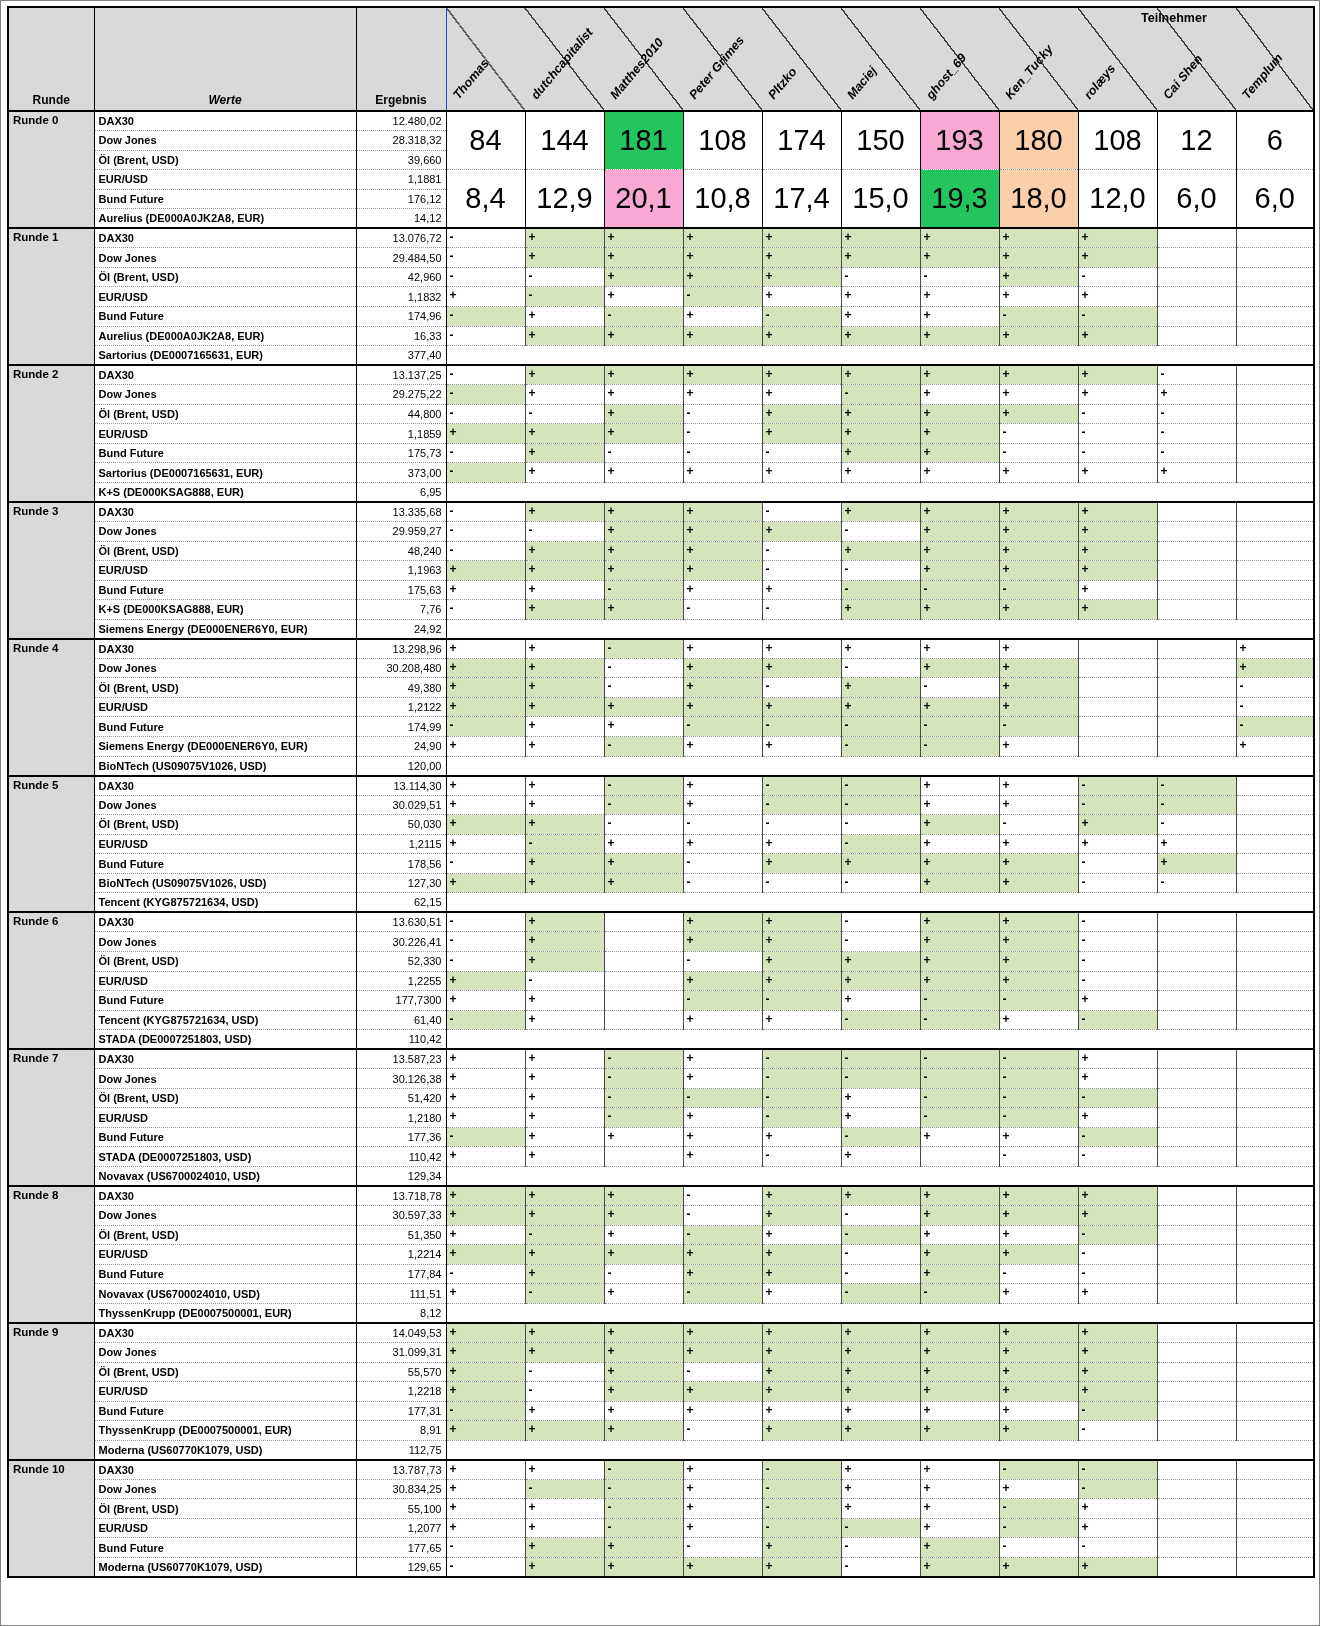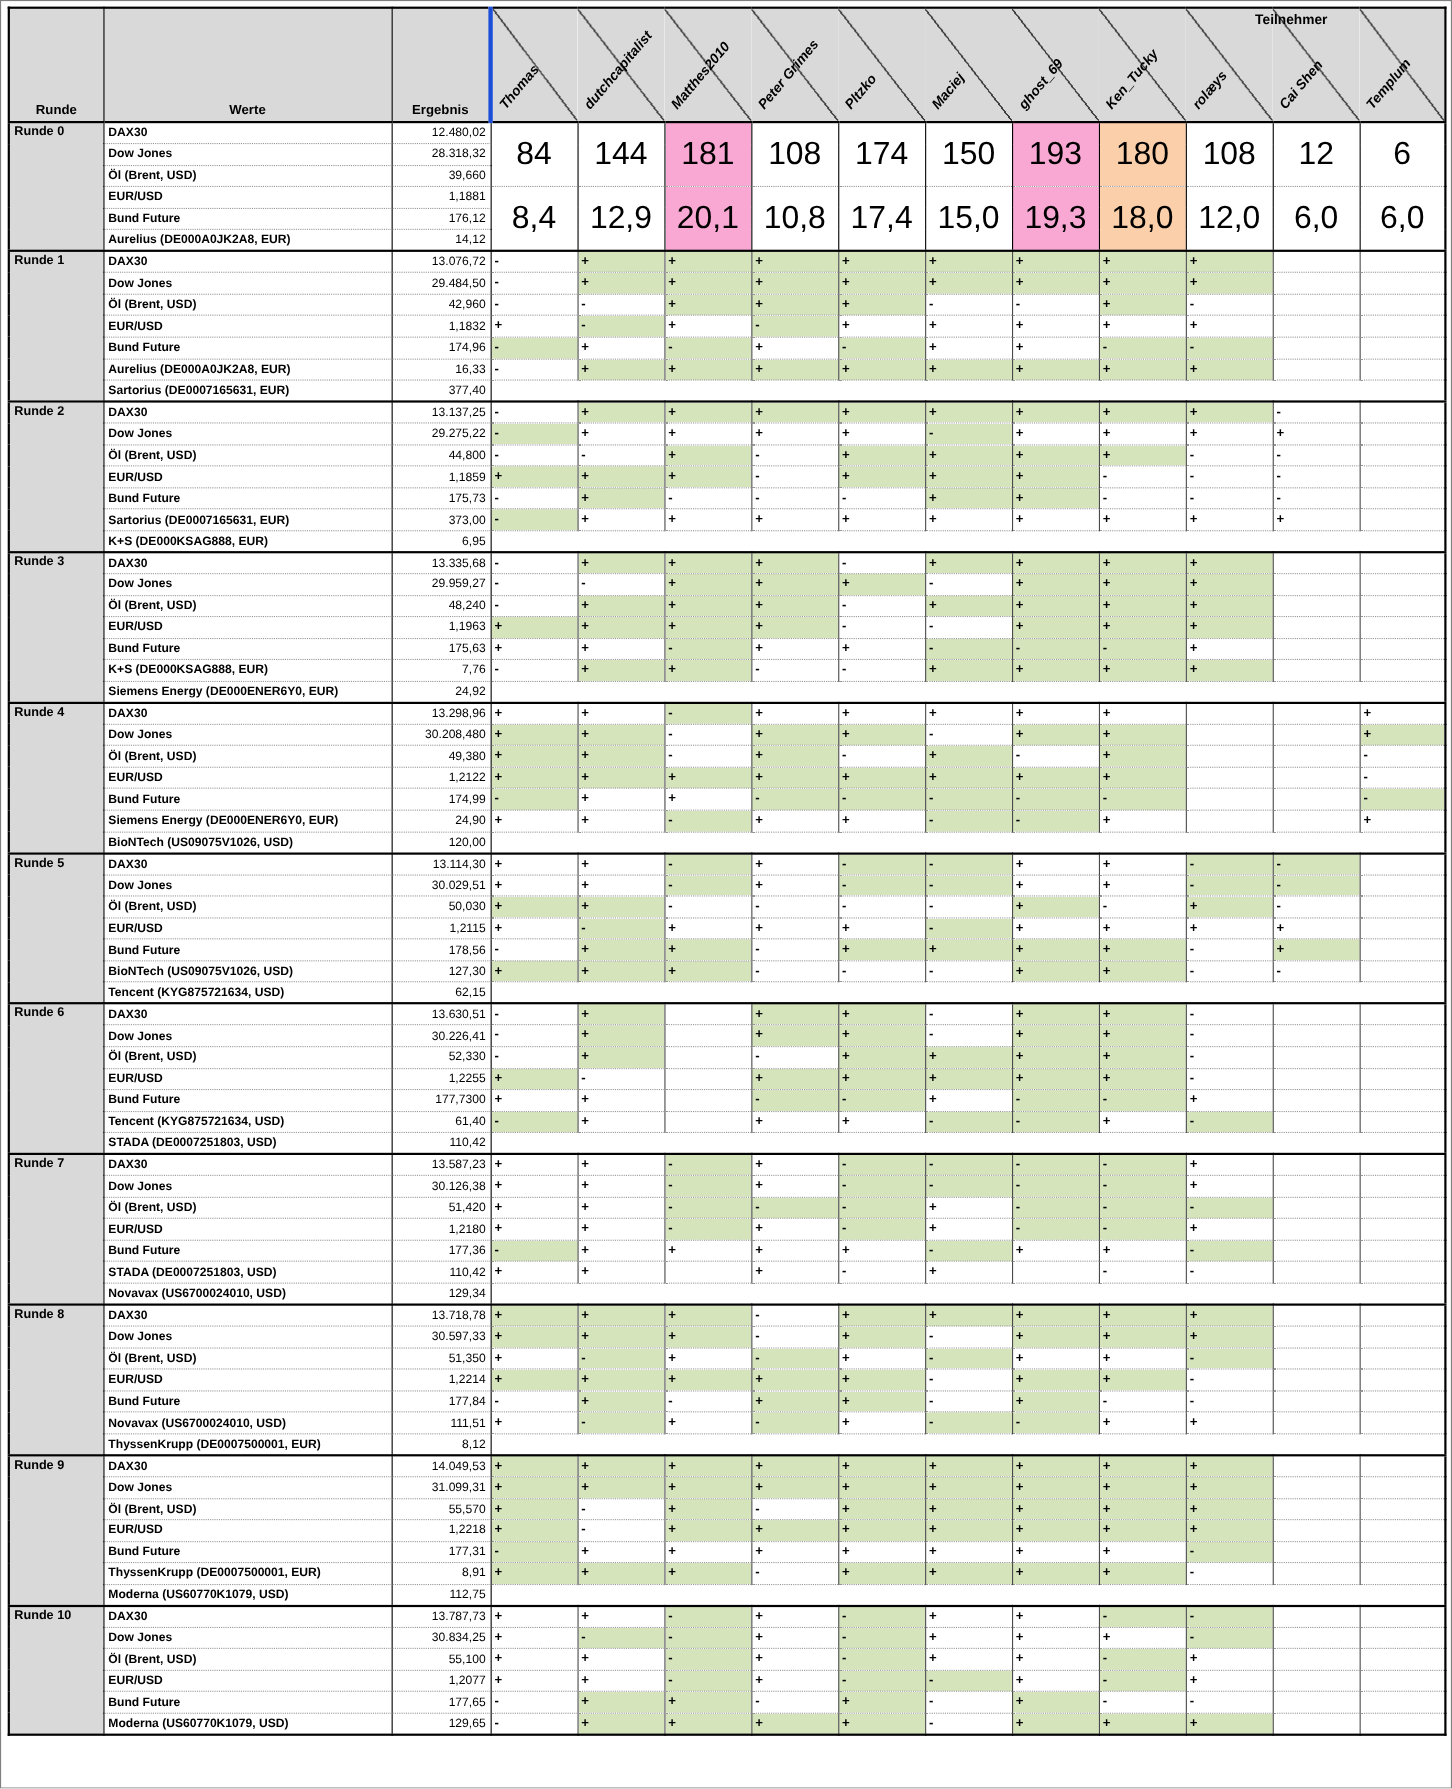--- a/index.html
+++ b/index.html
@@ -9,22 +9,22 @@
     padding:5px 4px 0 6px;
     font-family:"Liberation Sans",sans-serif;color:#000;
   }
   table{border-collapse:collapse;table-layout:fixed;width:1308px;border:2px solid #000;}
   thead tr{height:104px;}
   thead th{
     background:#d9d9d9;vertical-align:bottom;font-size:12px;font-weight:bold;
     padding:0 0 3px 0;border-bottom:2px solid #000;
   }
   th.h-runde{border-right:1px solid #000;}
-  th.h-werte{border-right:1px solid #000;}
-  th.h-erg{border-right:4px solid #1d4ed8;}
+  th.h-werte{border-right:1px solid #000;font-style:italic;}
+  th.h-erg{border-right:1px solid #1d4ed8;}
   th.part{position:relative;overflow:visible;
     background-image:linear-gradient(to top right,
       transparent calc(50% - 0.7px), #3c3c3c calc(50% - 0.7px),
       #3c3c3c calc(50% + 0.7px), transparent calc(50% + 0.7px));
   }
   th.part .rot{
     position:absolute;left:14px;bottom:8px;
     transform:rotate(-50deg);transform-origin:left bottom;
     font-style:italic;font-weight:bold;font-size:12.5px;white-space:nowrap;
     pointer-events:none;
@@ -50,21 +50,21 @@
     font-weight:bold;font-size:12px;vertical-align:top;
     padding:2px 0 0 3px;line-height:13px;
   }
   td.sign.g{background:#d6e4bc;}
   td.blankrow{border-right:1px solid #000;}
   td.score{
     text-align:center;vertical-align:middle;
     font-size:29px;border-left:1px solid #000;border-right:1px solid #000;
     border-bottom:1px dotted #969696;
   }
-  td.bg-gray{background:#f9a8d4;}
+  td.bg-gray{background:#22c55e;}
   td.bg-yellow{background:#f9a8d4;}
   td.bg-orange{background:#fbcfa9;}
 </style>
 </head>
 <body>
 
 <div class="frame">
   <table>
     <colgroup>
       <col style="width:86px">

